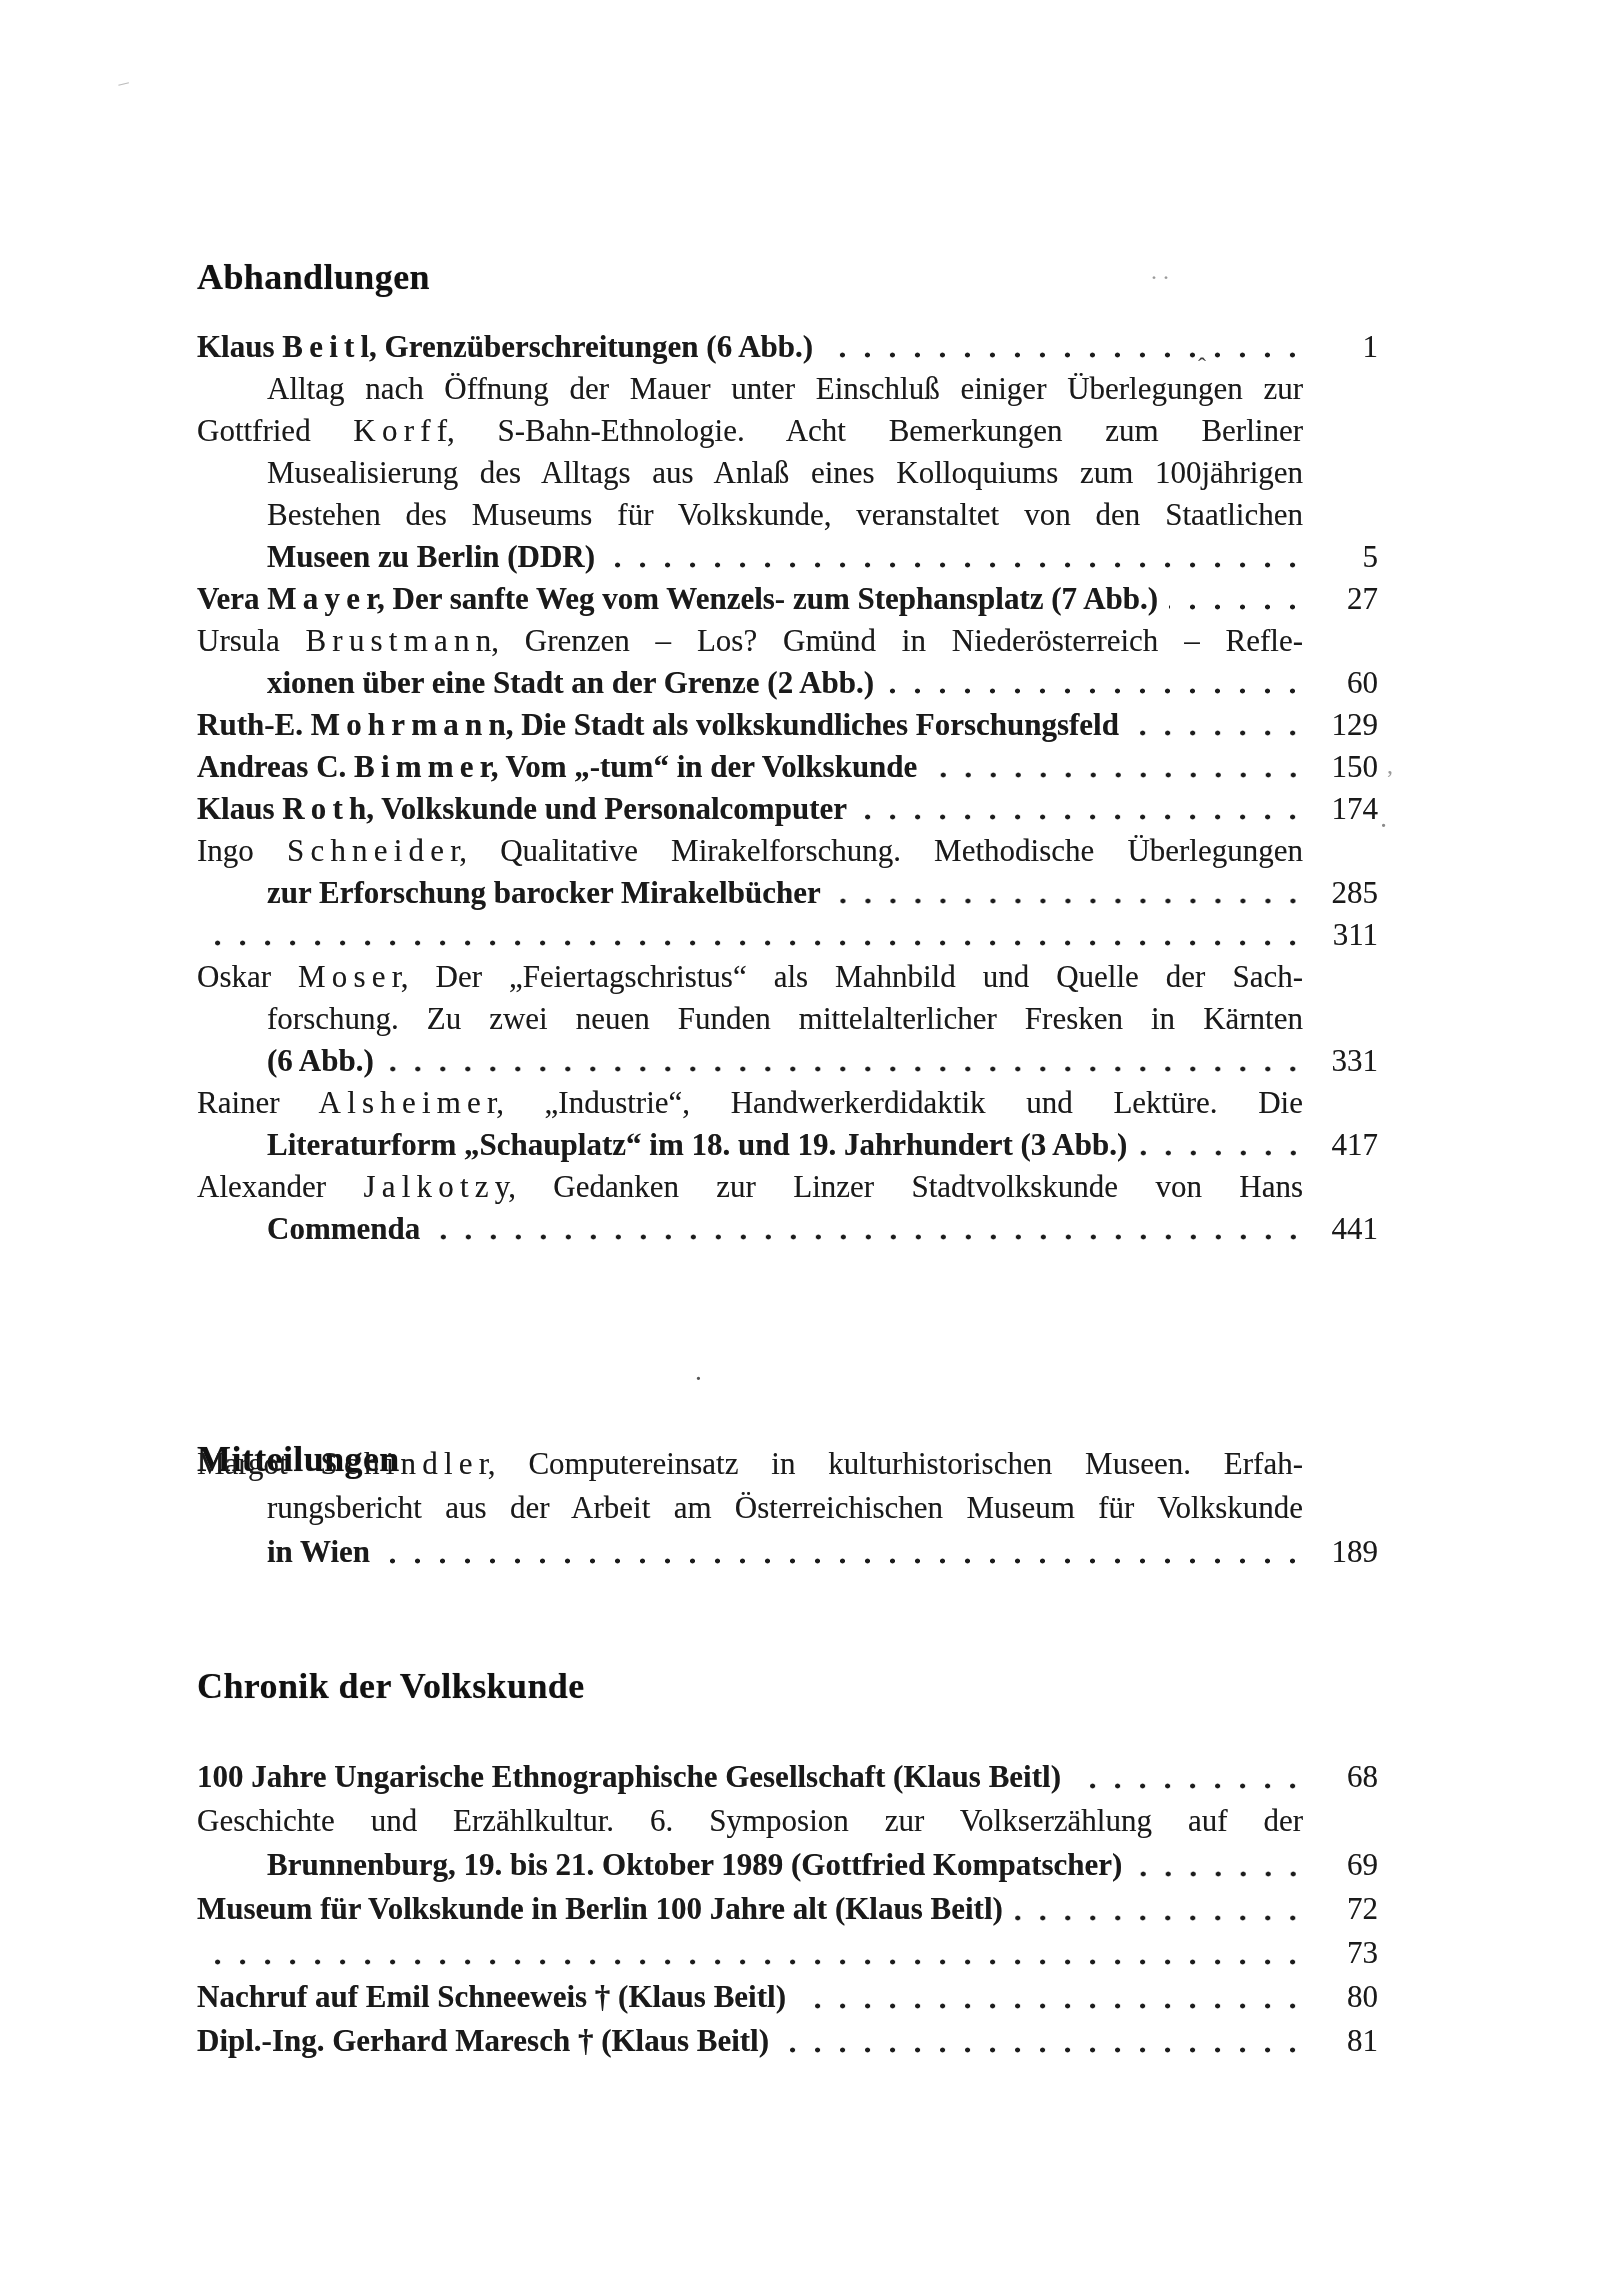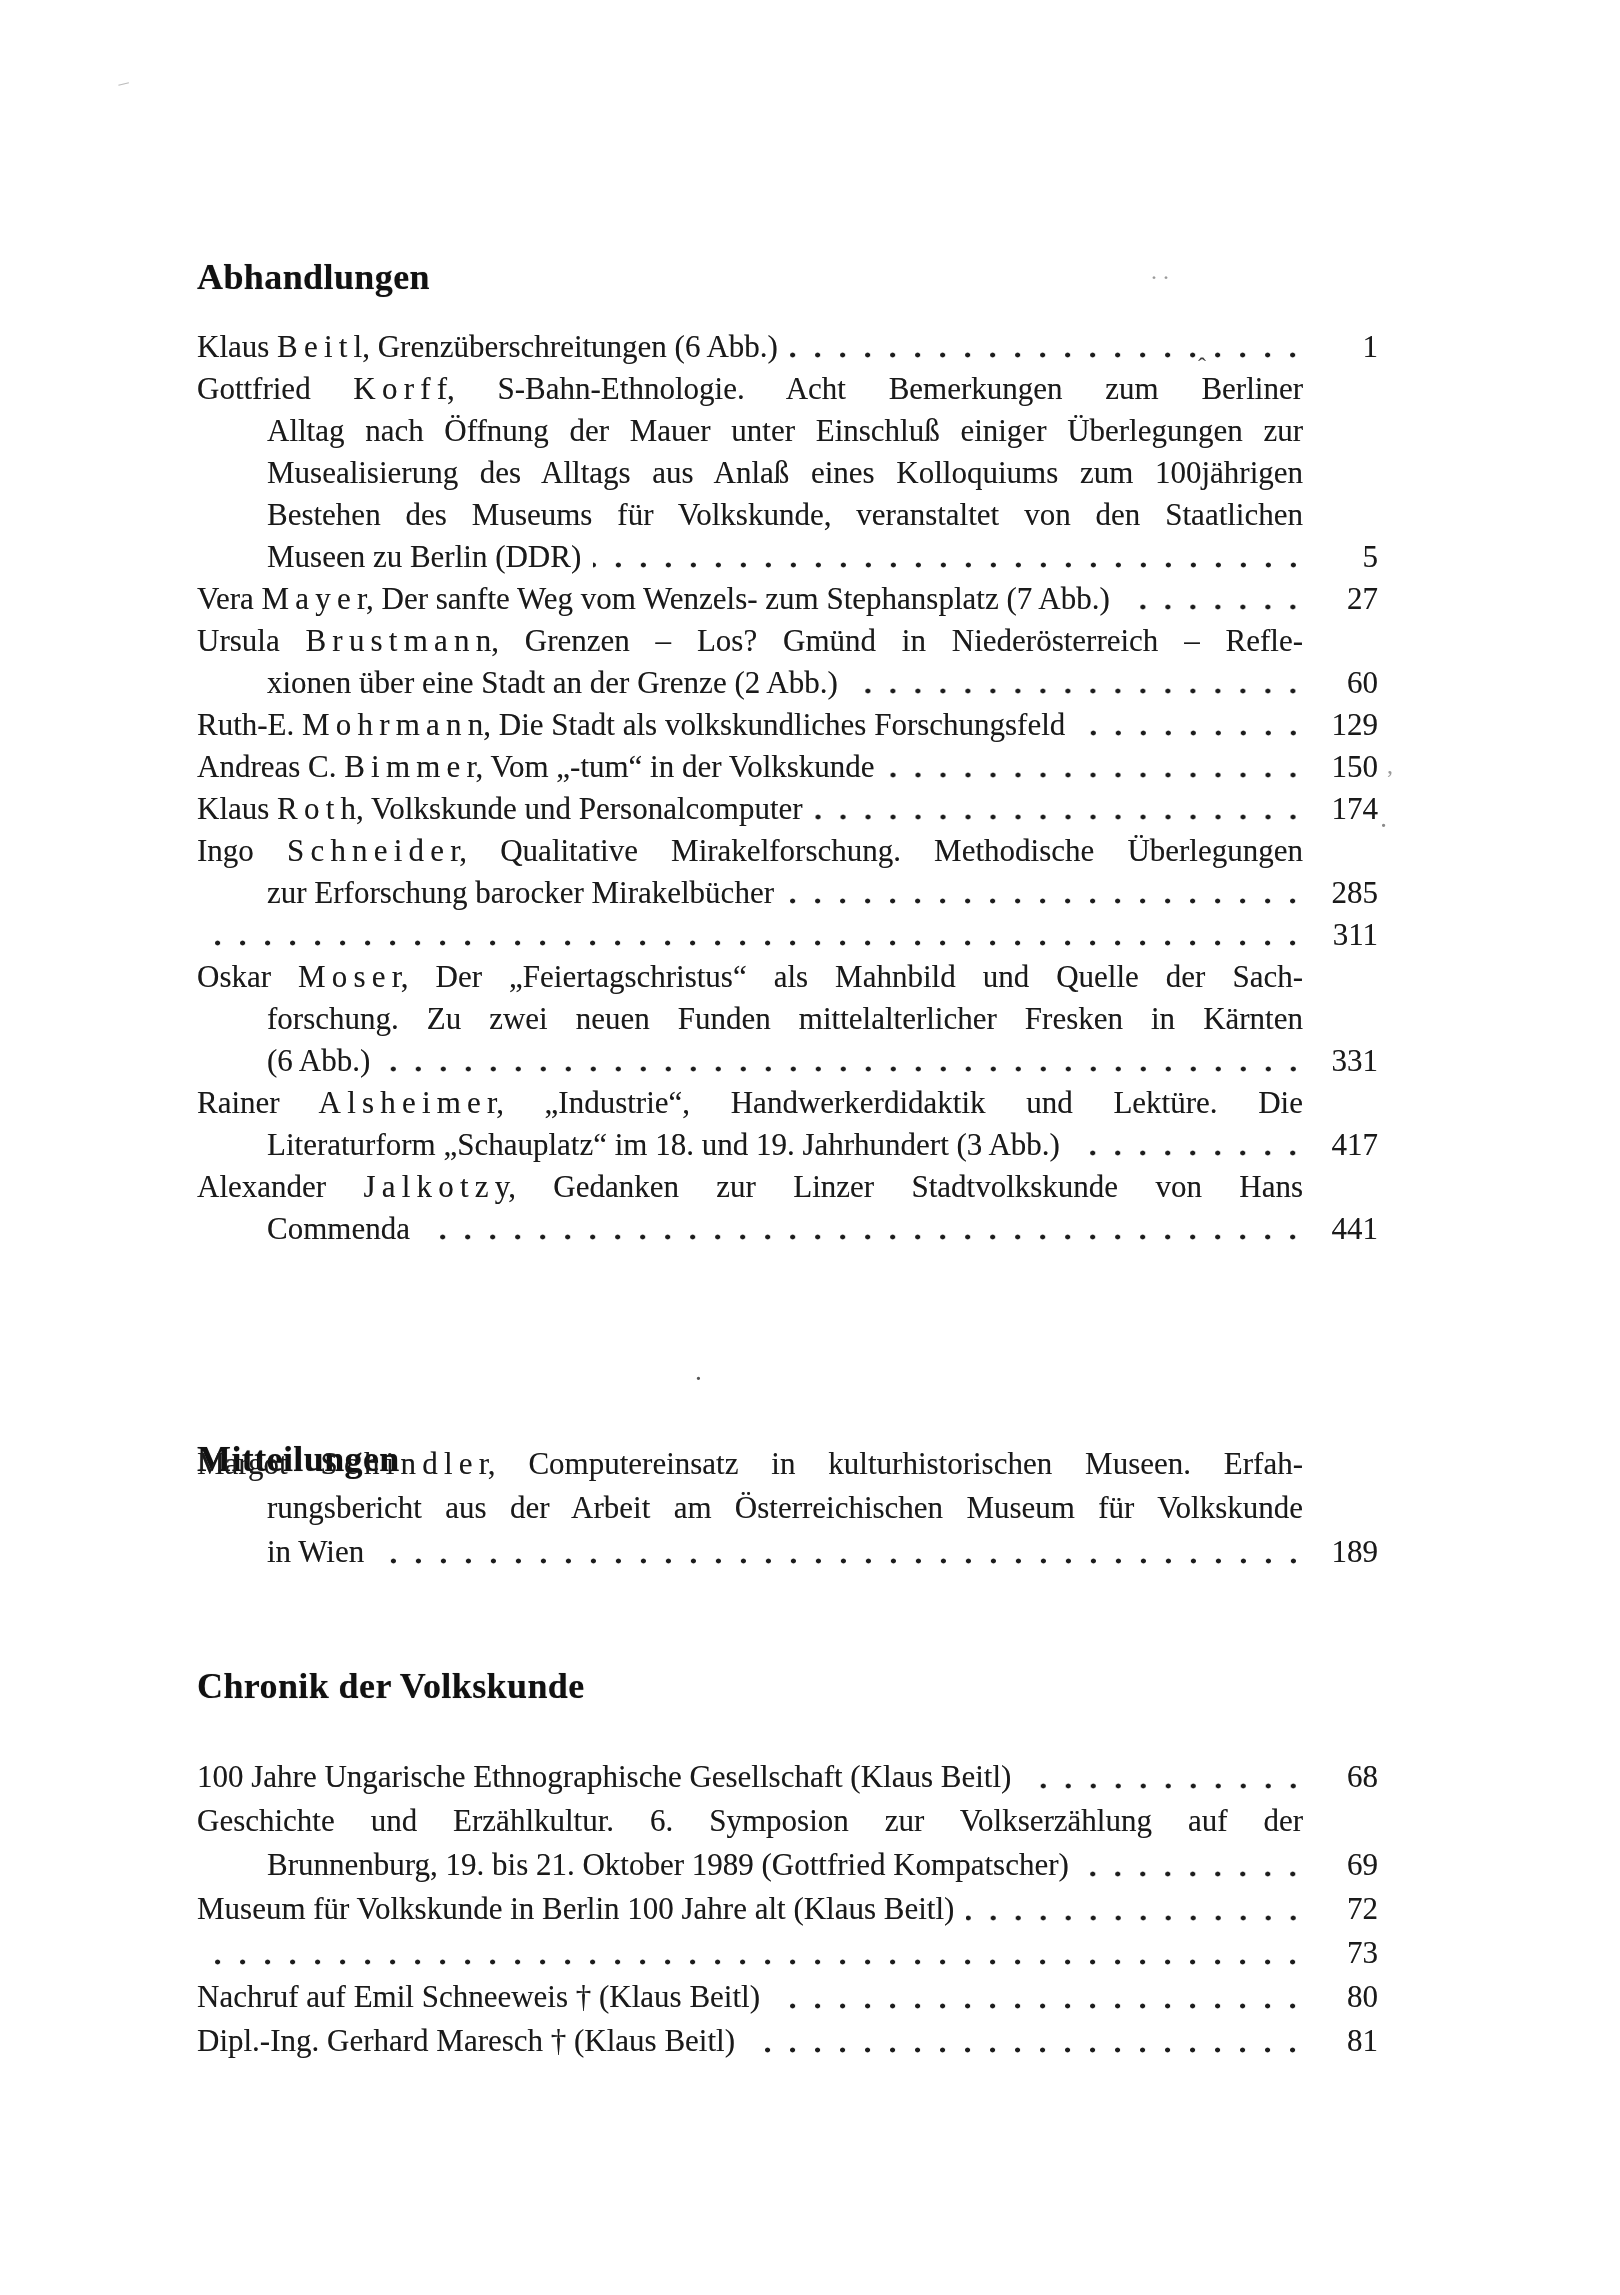--- a/index.html
+++ b/index.html
@@ -44,21 +44,21 @@
 
   .cont { padding-left: 70px; }
 
   .just {
     text-align: justify;
     text-align-last: justify;
     padding-right: 75px;
   }
 
   .leadrow { display: flex; }
-  .leadrow .t { flex: 0 0 auto; white-space: pre; }
+  .leadrow .t { flex: 0 0 auto; white-space: pre; font-weight: bold; }
   .leader {
     flex: 1 1 auto;
     margin: 0 13px 0 11.3px;
     background-image: radial-gradient(circle, #1c1c1c 2.1px, rgba(0,0,0,0) 2.8px);
     background-size: 25px 8px;
     background-repeat: repeat-x;
     background-position: right 1.6px bottom 9px;
   }
   .pg { flex: 0 0 58px; text-align: right; }
 
@@ -77,22 +77,22 @@
   <div class="sec-heading" id="hd-abhandlungen">Abhandlungen</div>
 
   <div class="toc-list" id="list-abhandlungen">
 
     <div class="line leadrow">
       <span class="t">Klaus B e i t l, Grenzüberschreitungen (6 Abb.)</span>
       <span class="leader"></span>
       <span class="pg">1</span>
     </div>
 
+    <div class="line just cont">Alltag nach Öffnung der Mauer unter Einschluß einiger Überlegungen zur</div>
     <div class="line just">Gottfried K o r f f, S-Bahn-Ethnologie. Acht Bemerkungen zum Berliner</div>
-    <div class="line just cont">Alltag nach Öffnung der Mauer unter Einschluß einiger Überlegungen zur</div>
     <div class="line just cont">Musealisierung des Alltags aus Anlaß eines Kolloquiums zum 100jährigen</div>
     <div class="line just cont">Bestehen des Museums für Volkskunde, veranstaltet von den Staatlichen</div>
     <div class="line leadrow cont">
       <span class="t">Museen zu Berlin (DDR)</span>
       <span class="leader"></span>
       <span class="pg">5</span>
     </div>
 
     <div class="line leadrow">
       <span class="t">Vera M a y e r, Der sanfte Weg vom Wenzels- zum Stephansplatz (7 Abb.)</span>

